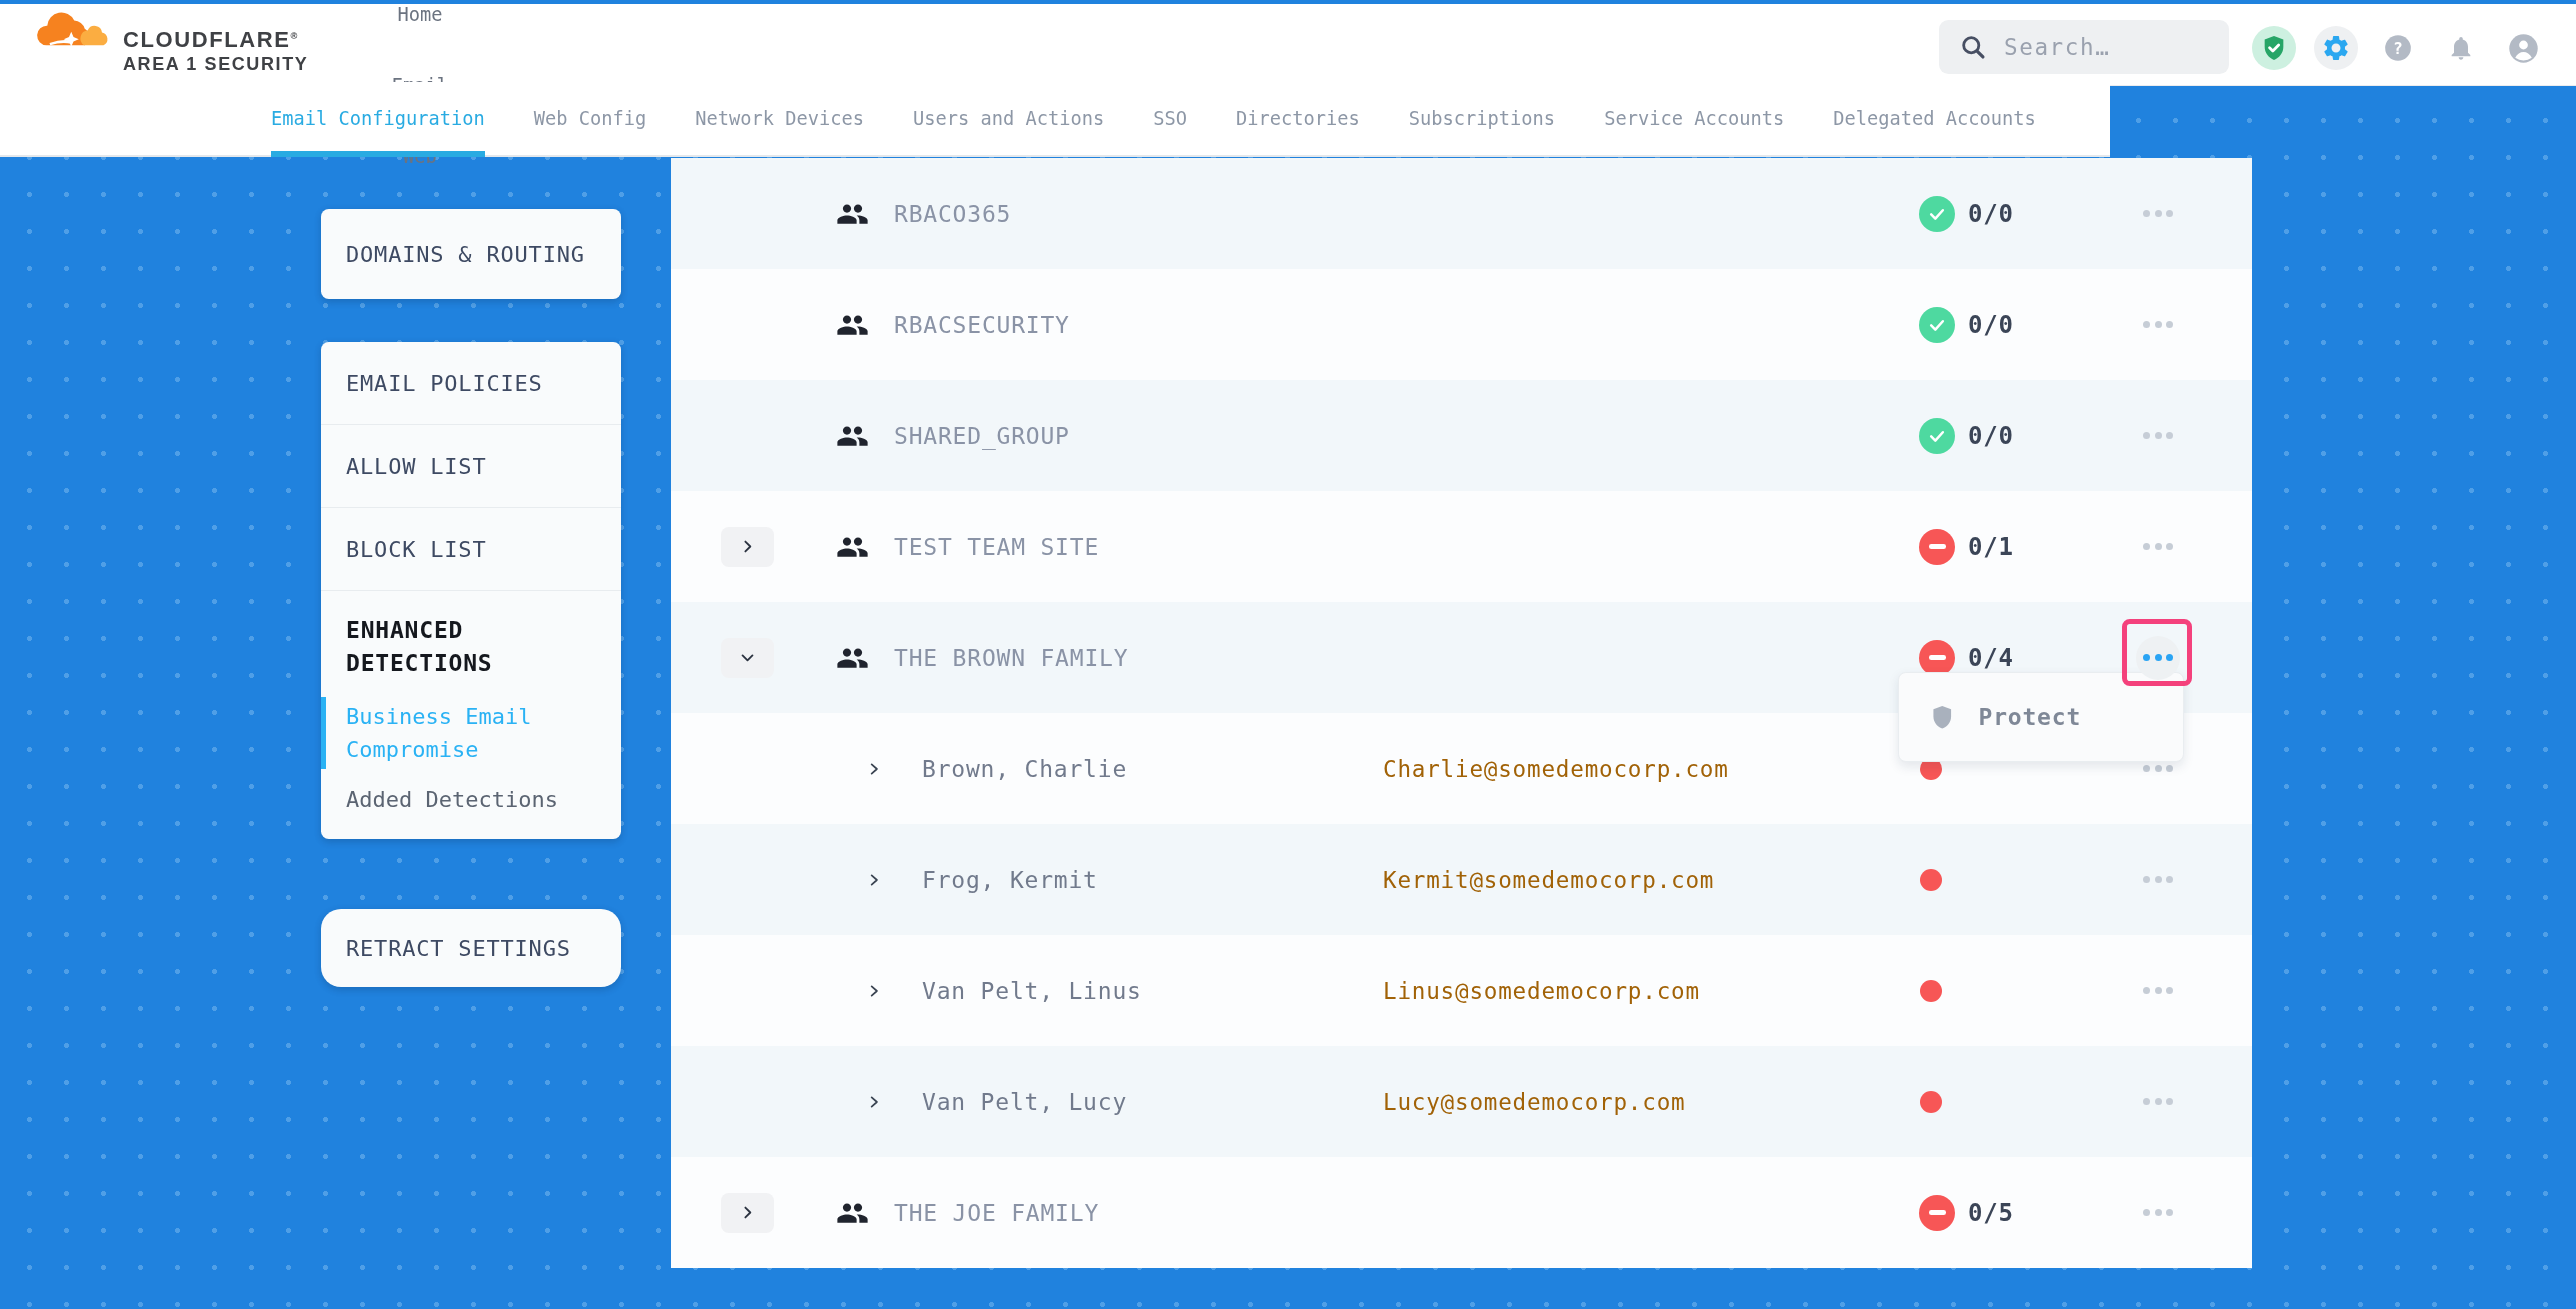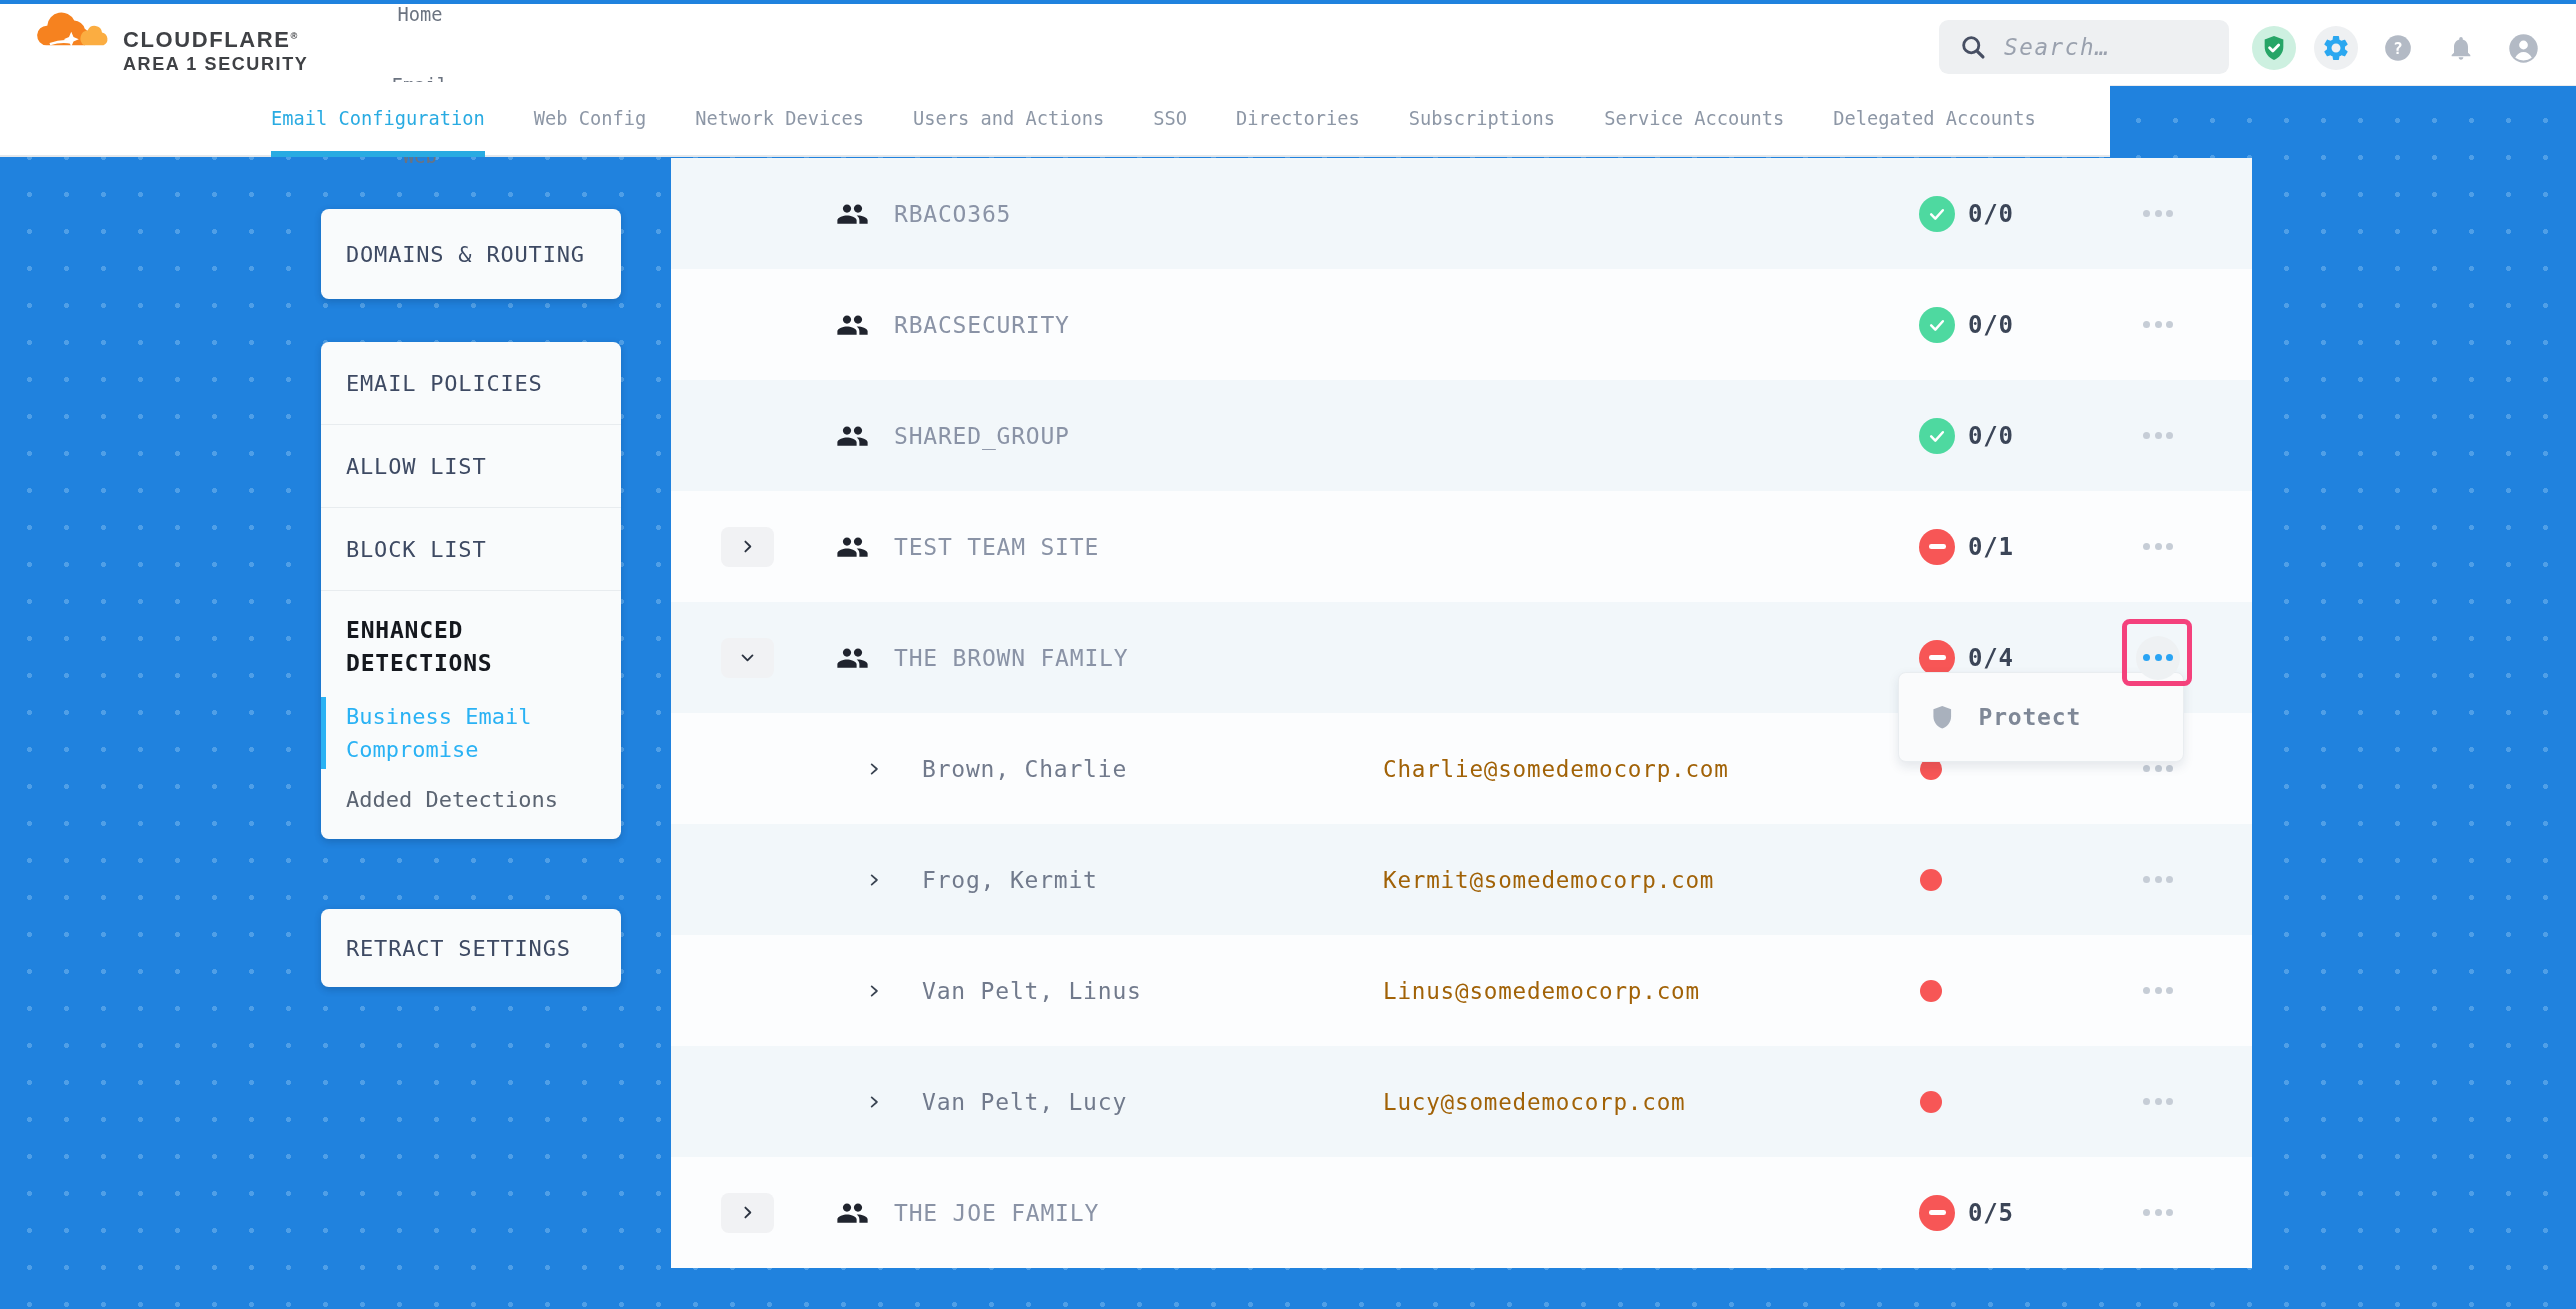--- a/index.html
+++ b/index.html
@@ -17,39 +17,39 @@
   .brand-name{position:absolute;left:123px;top:23px;font-family:"Liberation Sans",sans-serif;font-weight:700;
     font-size:22px;letter-spacing:1.6px;color:#3f4145;}
   .brand-name sup{font-size:9.3px;}
   .brand-sub{position:absolute;left:123px;top:50px;font-family:"Liberation Sans",sans-serif;font-weight:700;
     font-size:18px;letter-spacing:1.6px;color:#3f4145;}
   .topnav{position:absolute;left:358px;top:0;height:82px;display:flex;align-items:center;gap:50px;flex-direction:column;}
   .topnav-item{font-size:18.7px;color:#6b7380;cursor:pointer;white-space:nowrap;}
   .search{position:absolute;left:1939px;top:15.6px;width:290px;height:54px;background:#eef0f2;border-radius:9.3px;
     display:flex;align-items:center;padding-left:20px;}
   .search input{border:none;outline:none;background:transparent;font-family:inherit;font-size:22.6px;
-    letter-spacing:1.6px;color:#474f63;width:210px;margin-left:17px;font-style:italic;}
+    letter-spacing:1.6px;color:#474f63;width:210px;margin-left:17px;}
   .search input::placeholder{color:#9aa1ae;}
   .hicon{position:absolute;top:22px;width:44px;height:44px;display:flex;align-items:center;justify-content:center;
     border-radius:50%;cursor:pointer;}
   .hicon.shield{left:2252px;background:#cdf0e0;}
   .hicon.gear{left:2314px;background:#eef0f2;}
   .hicon.help{left:2376px;}
   .hicon.bell{left:2439px;}
   .hicon.avatar{left:2501px;}
   
   .tabsbar{position:absolute;left:0;top:82px;width:2110px;height:75px;background:#fff;border-bottom:2.3px solid #e4e8ec;}
   .tabs{position:absolute;left:271px;top:0;height:75px;display:flex;gap:49px;align-items:flex-end;}
   .tab{font-size:18.7px;color:#8d97a6;padding-bottom:22px;border-bottom:6.2px solid transparent;cursor:pointer;white-space:nowrap;}
   .tab.active{color:var(--accent);border-bottom-color:var(--accent);}
   
   .card{position:absolute;left:321px;width:300px;background:#f9fbfc;border-radius:7.8px;
     box-shadow:0 2.3px 7px rgba(10,30,60,.20);}
   .card1{top:209px;height:90px;}
-  .card3{top:909px;height:78px;}
+  .card3{top:909px;height:78px;border-radius:20px;}
   .card1 .s-item,.card3 .s-item{height:100%;border-bottom:none;}
   .card2{top:342px;}
   .s-item{height:83px;display:flex;align-items:center;padding-left:25px;font-size:22px;color:#3e4a63;
     letter-spacing:0.8px;border-bottom:1.6px solid #e8ecef;cursor:pointer;}
   .s-section{padding:23px 20px 23px 25px;}
   .s-header{font-size:23px;font-weight:700;color:#15181e;line-height:33px;letter-spacing:0.8px;width:241px;}
   .s-sub{position:relative;font-size:22px;line-height:33px;cursor:pointer;}
   .s-sub.active{color:var(--side-active);margin-top:20px;}
   .s-sub.active::before{content:"";position:absolute;left:-25px;top:-3.1px;bottom:-3.1px;width:5.4px;background:var(--side-active);}
   .s-sub.plain{color:#5b6472;margin-top:17px;}

